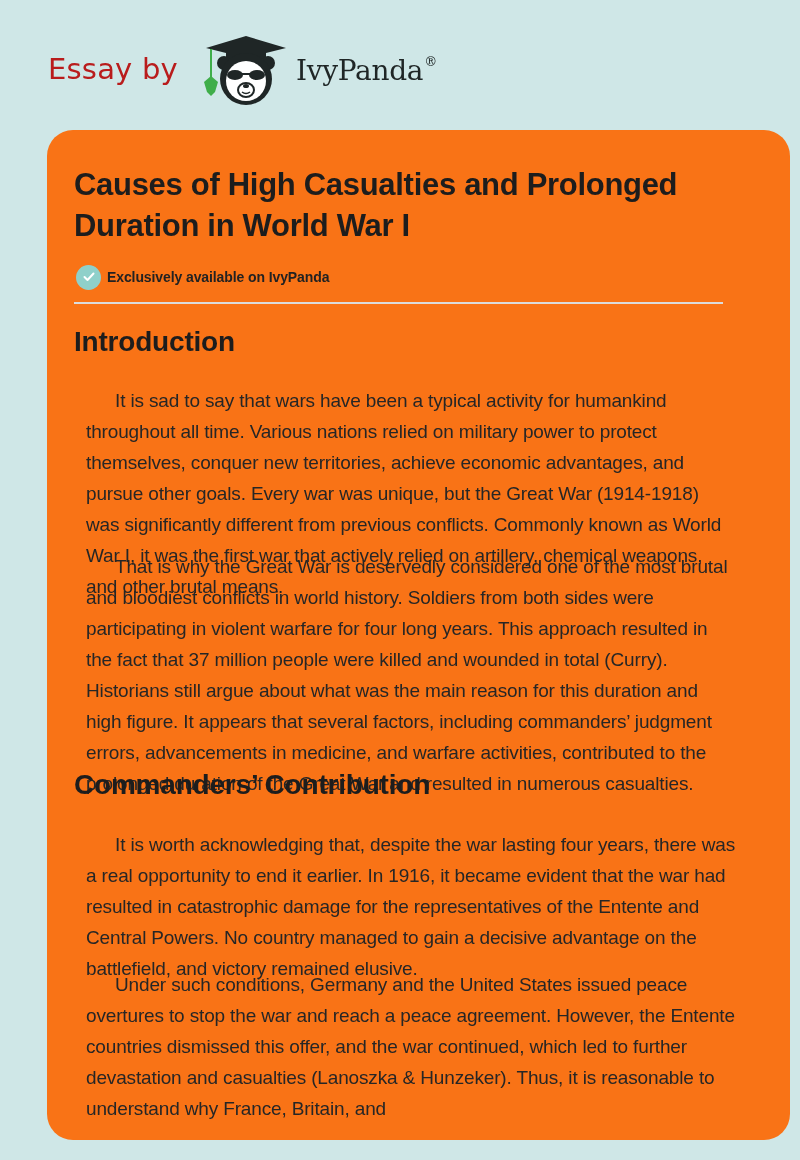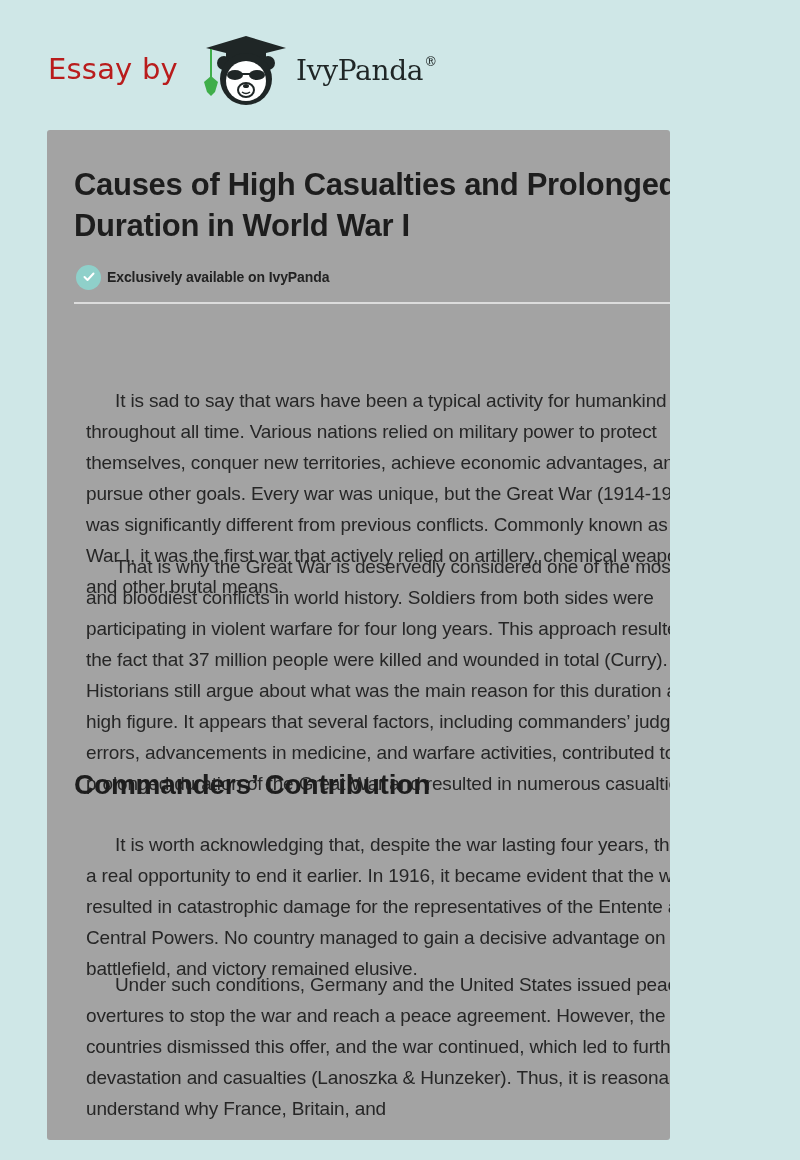--- a/index.html
+++ b/index.html
@@ -20,22 +20,22 @@
     .logo-icon {
       position: absolute; left: 200px; top: 34px; width: 92px; height: 76px;
     }
     .brand {
       position: absolute; left: 296px; top: 54px;
       font-family: "DejaVu Serif", serif; font-weight: normal;
       font-size: 28px; color: #1f2626; letter-spacing: -0.3px;
     }
     .brand sup { font-size: 13px; position: relative; top: -4px; margin-left: 1px; }
     .card {
-      position: absolute; left: 47px; top: 130px; width: 623px; height: 1010px;
-      background: #a3a3a3; border-radius: 3px; overflow: hidden;
+      position: absolute; left: 47px; top: 130px; width: 743px; height: 1010px;
+      background: #f97316; border-radius: 26px; overflow: hidden;
     }
     .title {
       position: absolute; left: 27px; top: 34px; width: 620px;
       font-size: 31px; font-weight: bold; color: #1d1d1d; line-height: 41px;
       letter-spacing: -0.3px;
     }
     .badge-row {
       position: absolute; left: 29px; top: 134px; height: 26px;
       display: flex; align-items: center;
     }
@@ -94,19 +94,20 @@
     <span class="check-badge">
       <svg width="12" height="10" viewBox="0 0 12 10">
           <path d="M1.5,5 L4.5,8 L10.5,1.5" stroke="#ffffff" stroke-width="2" fill="none" stroke-linecap="round" stroke-linejoin="round"></path>
         </svg>
     </span>
     <span class="badge-text">Exclusively available on IvyPanda</span>
   </div>
 
   <div class="divider"></div>
 
+  <h2 class="h2" style="top:196px;">Introduction</h2>
   <p class="para" style="top:255px;">It is sad to say that wars have been a typical activity for humankind throughout all time. Various nations relied on military power to protect themselves, conquer new territories, achieve economic advantages, and pursue other goals. Every war was unique, but the Great War (1914-1918) was significantly different from previous conflicts. Commonly known as World War I, it was the first war that actively relied on artillery, chemical weapons, and other brutal means.</p>
   <p class="para" style="top:421px;">That is why the Great War is deservedly considered one of the most brutal and bloodiest conflicts in world history. Soldiers from both sides were participating in violent warfare for four long years. This approach resulted in the fact that 37 million people were killed and wounded in total (Curry). Historians still argue about what was the main reason for this duration and high figure. It appears that several factors, including commanders’ judgment errors, advancements in medicine, and warfare activities, contributed to the prolonged duration of the Great War and resulted in numerous casualties.</p>
 
   <h2 class="h2" style="top:639px;">Commanders’ Contribution</h2>
   <p class="para" style="top:699px;">It is worth acknowledging that, despite the war lasting four years, there was a real opportunity to end it earlier. In 1916, it became evident that the war had resulted in catastrophic damage for the representatives of the Entente and Central Powers. No country managed to gain a decisive advantage on the battlefield, and victory remained elusive.</p>
   <p class="para" style="top:839px;">Under such conditions, Germany and the United States issued peace overtures to stop the war and reach a peace agreement. However, the Entente countries dismissed this offer, and the war continued, which led to further devastation and casualties (Lanoszka &amp; Hunzeker). Thus, it is reasonable to understand why France, Britain, and</p>
 </div>
 
 </body></html>

